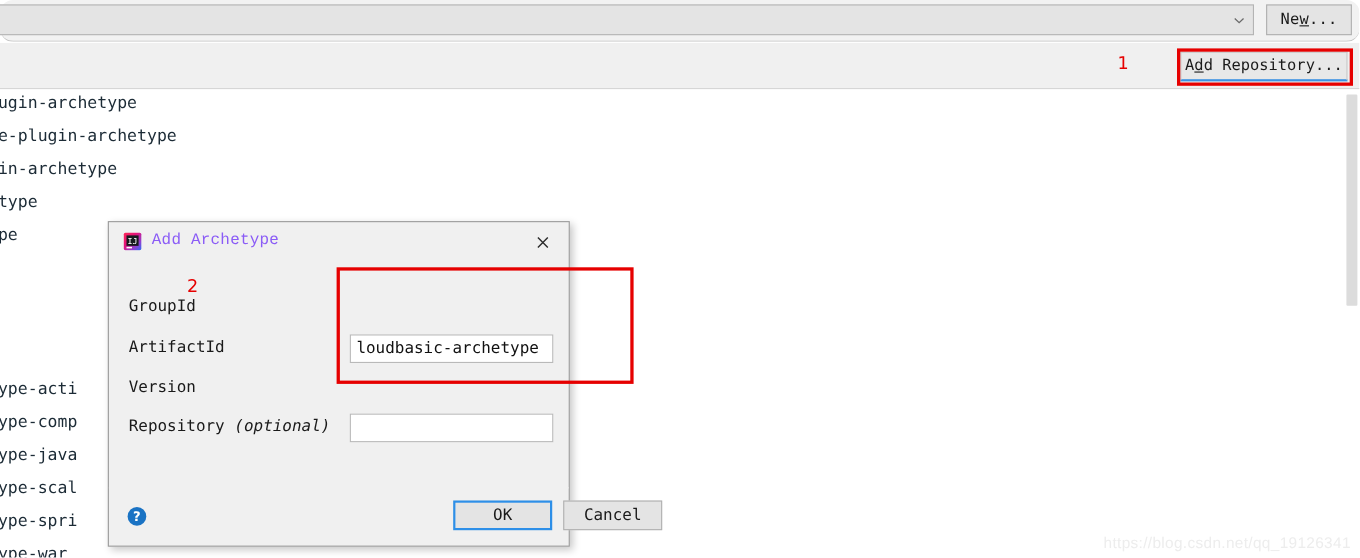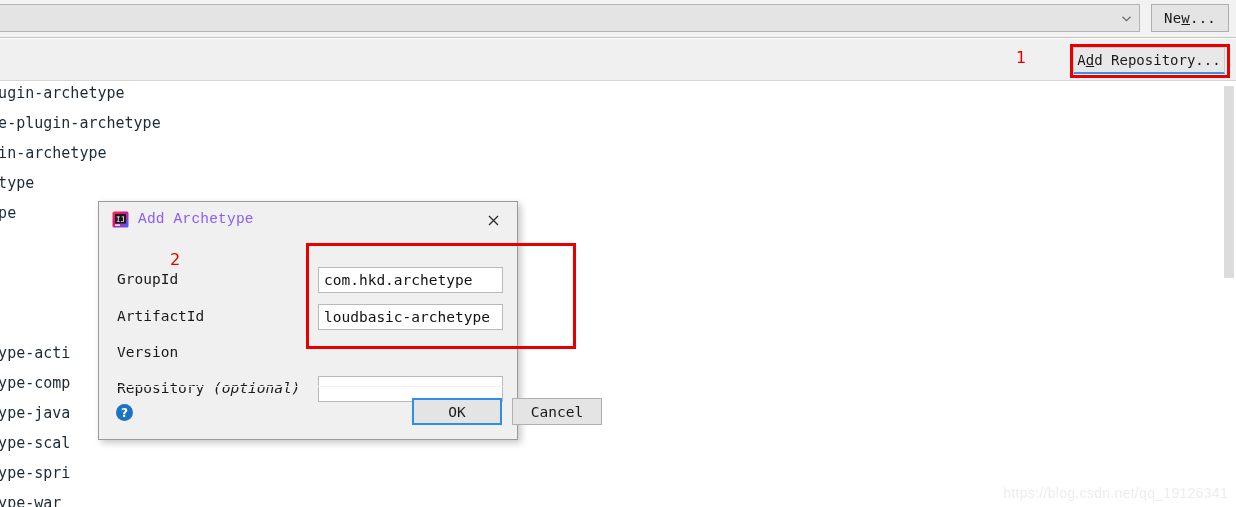--- a/index.html
+++ b/index.html
@@ -21,20 +21,21 @@
 
   
   .top-row {
     position: absolute;
     left: 0; top: 0;
     width: 1236px;
     height: 38px;
     background: #f2f2f2;
     border-bottom: 1px solid #c2c2c2;
     box-sizing: border-box;
+    border-radius: 12px;
   }
   .combo {
     position: absolute;
     left: -2px; top: 4px;
     width: 1142px;
     height: 28px;
     background: #e4e4e4;
     border: 1px solid #b4b4b4;
     box-sizing: border-box;
     display: flex;
@@ -155,21 +156,21 @@
     height: 192px;
     background: #dcdcdc;
     border-radius: 1px;
   }
 
   
   .dialog {
     position: absolute;
     left: 98px; top: 201px;
     width: 420px;
-    height: 239px;
+    height: 296px;
     background: #f0f0f0;
     border: 1px solid #9a9a9a;
     box-sizing: border-box;
     box-shadow: 3px 3px 7px rgba(0,0,0,0.22);
   }
   .dlg-titlebar {
     position: absolute;
     left: 0; top: 0;
     width: 100%;
     height: 36px;
@@ -384,21 +385,20 @@
       <div class="dlg-title">Add Archetype</div>
       <div class="dlg-close">
         <svg width="13" height="13" viewBox="0 0 13 13" aria-hidden="true">
           <path d="M2 2 L11 11 M11 2 L2 11" fill="none" stroke="currentColor" stroke-width="1.3"></path>
         </svg>
       </div>
     </div>
 
     <div class="field-row" style="top:46px">
       <div class="field-label">GroupId</div>
-      <input class="field-input" type="text" value="com.hkd.archetype" style="">
     </div>
 
     <div class="field-row" style="top:83px">
       <div class="field-label">ArtifactId</div>
       <input class="field-input" type="text" value="loudbasic-archetype" style="">
     </div>
 
     <div class="field-row" style="top:119px">
       <div class="field-label">Version</div>
     </div>

